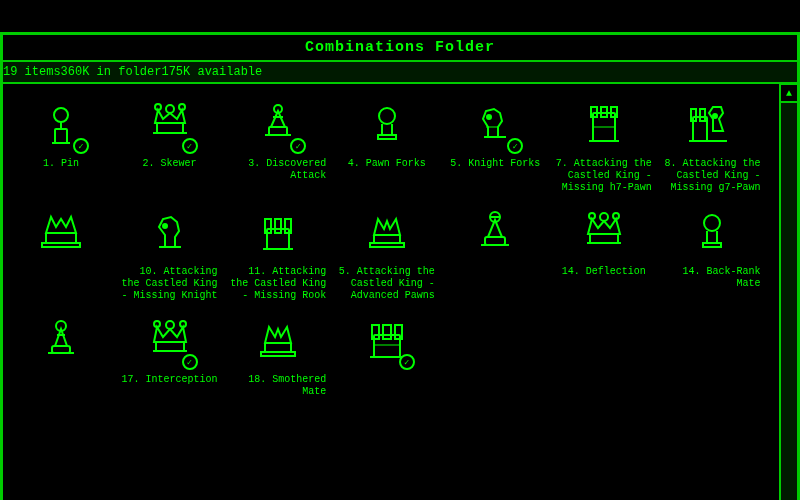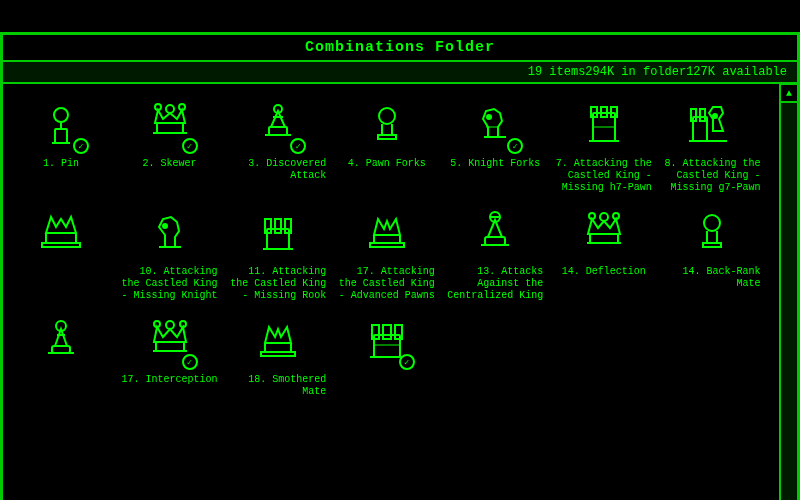--- a/index.html
+++ b/index.html
@@ -27,22 +27,22 @@
       text-align: center;
       padding: 4px 0;
       font-size: 15px;
       font-weight: bold;
       color: #00ff00;
       letter-spacing: 1px;
     }
 
     .status-bar {
       display: flex;
-      justify-content: flex-end;
-      padding: 3px 10px;
+      justify-content: flex-start;
+      padding: 3px 0;
       border-bottom: 2px solid #00cc00;
       font-size: 12px;
       color: #00ff00;
       background: #001a00;
     }
 
     .main-content {
       display: flex;
       height: calc(500px - 60px);
     }
@@ -170,22 +170,22 @@
   </style>
 </head>
 <body>
 
 <div class="outer-border">
   <div class="title-bar">
     <span>Combinations Folder</span>
   </div>
   <div class="status-bar">
     <span>19 items</span>
-    <span>294K in folder</span>
-    <span>127K available</span>
+    <span>360K in folder</span>
+    <span>175K available</span>
   </div>
 
   <div class="main-content">
     <div class="items-area">
       <div class="items-grid" id="items-grid">
 
       <div class="item-cell">
             <div class="item-icon">
               <svg viewBox="0 0 54 54" fill="none" stroke="#00ff00" stroke-width="2">
 
@@ -313,33 +313,32 @@
           </div>
           <div class="item-cell">
             <div class="item-icon">
               <svg viewBox="0 0 54 54" fill="none" stroke="#00ff00" stroke-width="2">
     <path d="M14 28 L18 12 L24 22 L27 14 L30 22 L36 12 L40 28 Z" stroke="#00ff00" stroke-width="2" fill="none"></path>
     <rect x="14" y="28" width="26" height="8" rx="1" stroke="#00ff00" stroke-width="2" fill="none"></rect>
     <line x1="10" y1="36" x2="44" y2="36" stroke="#00ff00" stroke-width="2"></line>
     <rect x="10" y="36" width="34" height="4" rx="0" stroke="#00ff00" stroke-width="2" fill="none"></rect>
   </svg>
             </div>
-            <div class="item-label">17. Attacking the Castled King - Advanced Pawns</div>
+            <div class="item-label">5. Attacking the Castled King - Advanced Pawns</div>
           </div>
           <div class="item-cell">
             <div class="item-icon">
               <svg viewBox="0 0 54 54" fill="none" stroke="#00ff00" stroke-width="2">
     <circle cx="27" cy="10" r="5" fill="none" stroke="#00ff00" stroke-width="2"></circle>
     <path d="M20 30 L27 13 L34 30 Z" stroke="#00ff00" stroke-width="2" fill="none"></path>
     <rect x="17" y="30" width="20" height="8" rx="2" stroke="#00ff00" stroke-width="2" fill="none"></rect>
     <line x1="13" y1="38" x2="41" y2="38" stroke="#00ff00" stroke-width="2"></line>
     <line x1="23" y1="10" x2="31" y2="10" stroke="#00ff00" stroke-width="2"></line>
   </svg>
             </div>
-            <div class="item-label">13. Attacks Against the Centralized King</div>
           </div>
           <div class="item-cell">
             <div class="item-icon">
               <svg viewBox="0 0 54 54" fill="none" stroke="#00ff00" stroke-width="2">
     <circle cx="27" cy="10" r="4" fill="none" stroke="#00ff00" stroke-width="2"></circle>
     <circle cx="15" cy="9" r="3" fill="none" stroke="#00ff00" stroke-width="2"></circle>
     <circle cx="39" cy="9" r="3" fill="none" stroke="#00ff00" stroke-width="2"></circle>
     <path d="M11 27 L15 12 L21 21 L27 14 L33 21 L39 12 L43 27 Z" stroke="#00ff00" stroke-width="2" fill="none"></path>
     <rect x="13" y="27" width="28" height="9" rx="1" stroke="#00ff00" stroke-width="2" fill="none"></rect>
     <line x1="10" y1="36" x2="44" y2="36" stroke="#00ff00" stroke-width="2"></line>

